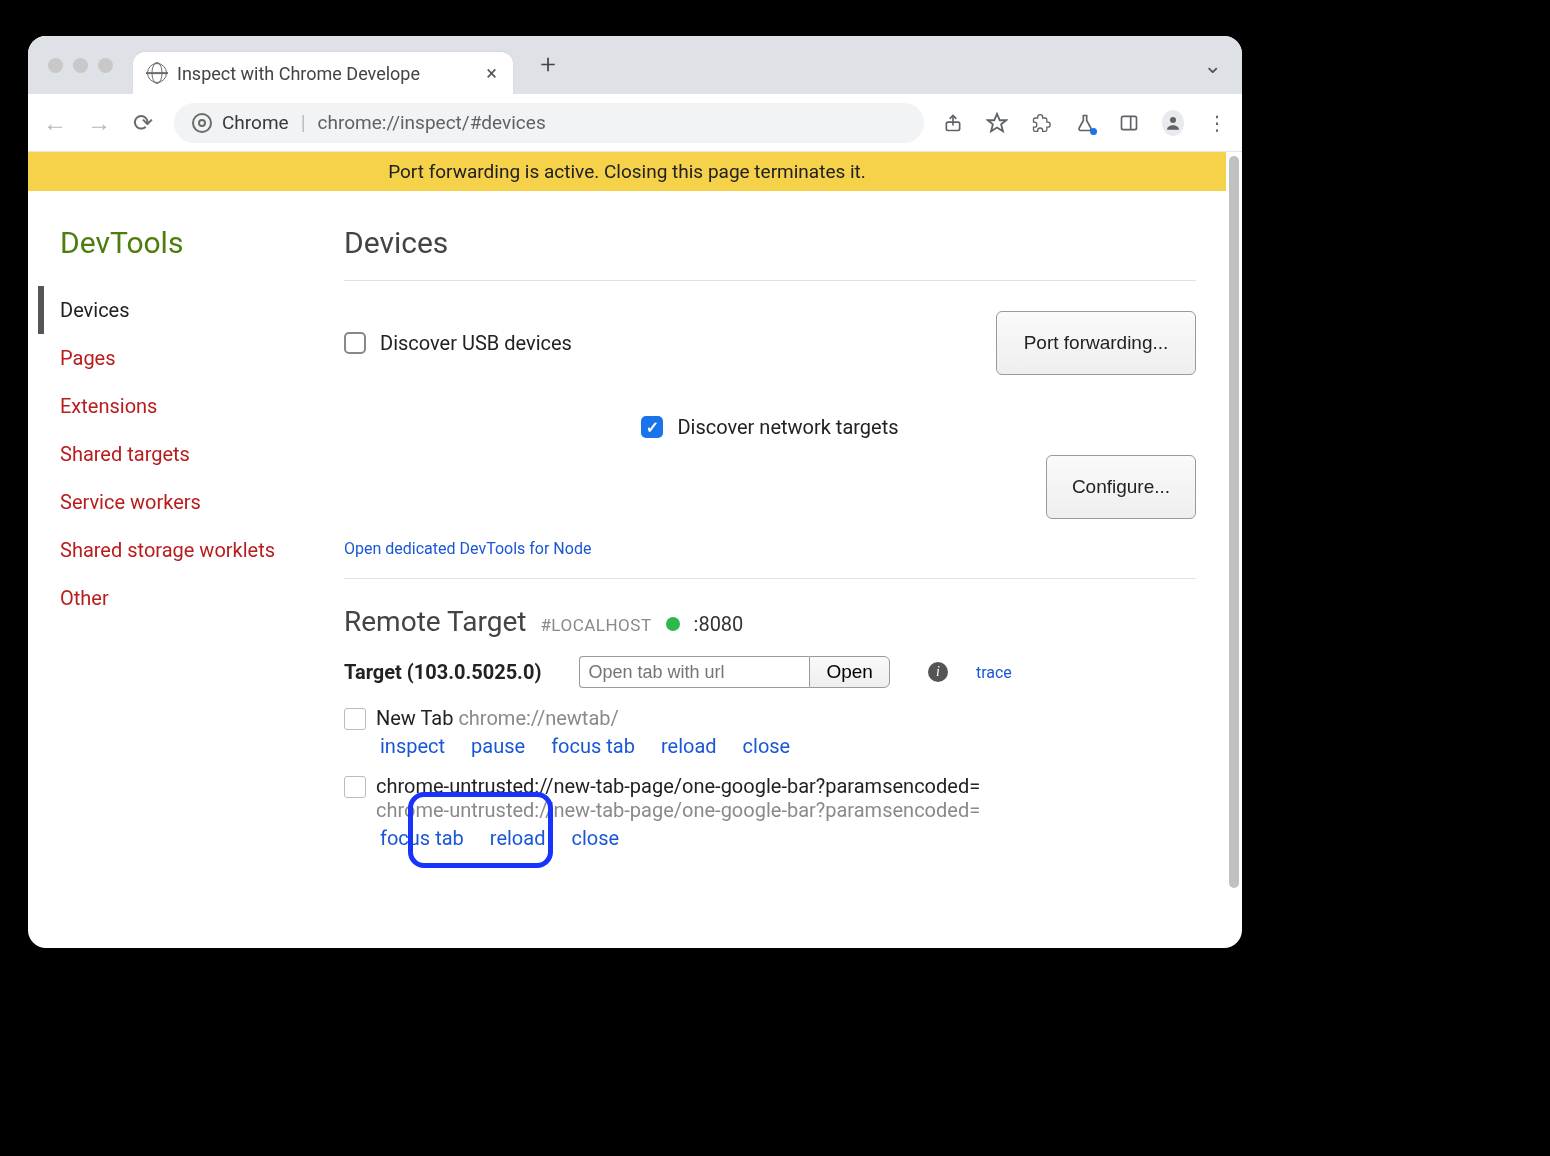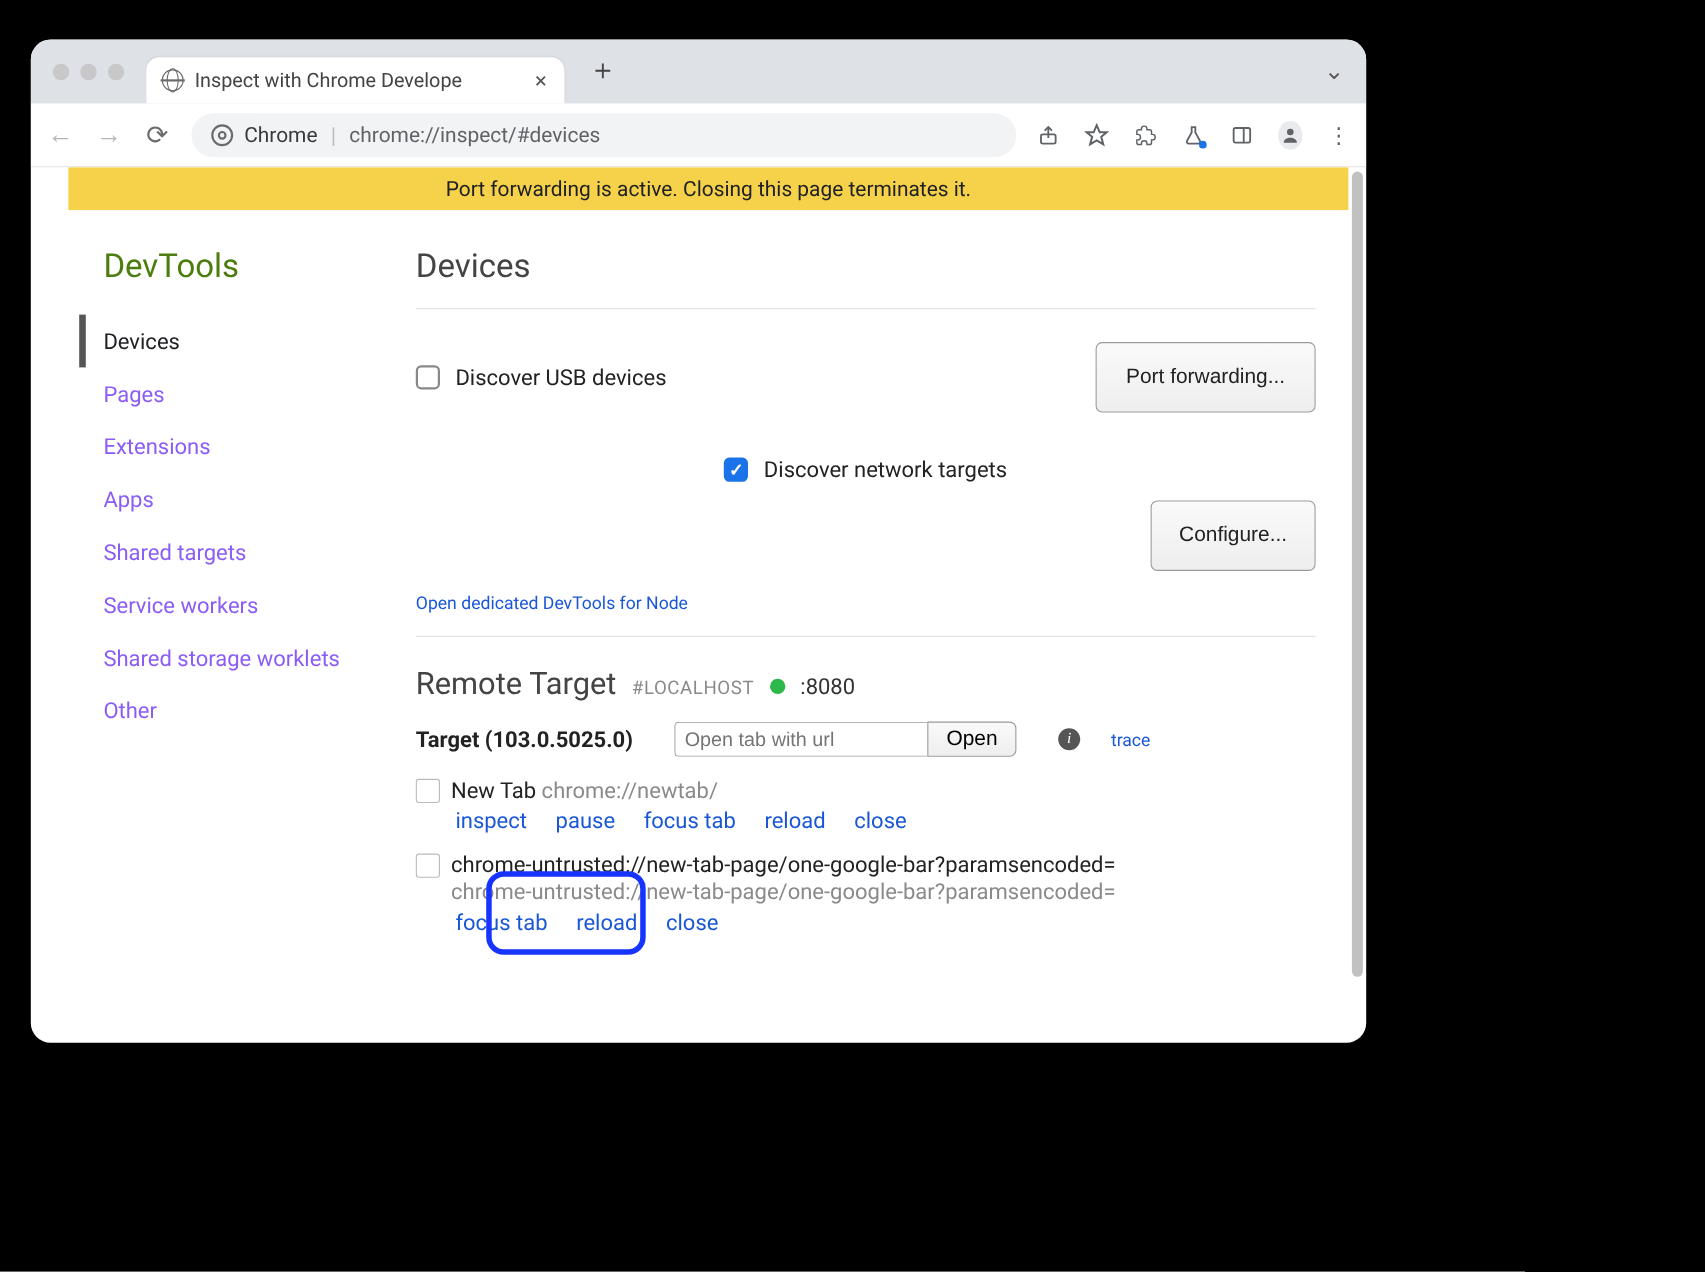--- a/index.html
+++ b/index.html
@@ -117,21 +117,21 @@
   }
   .omnibox .sep { color:#bbb; font-size:20px; }
   .omnibox .url { color:#5f6368; }
   .toolicons { display:flex; align-items:center; gap:22px; color:#5f6368; font-size:20px; }
   .toolicons .ico { width:22px; height:22px; display:flex; align-items:center; justify-content:center; cursor:pointer; position:relative; }
   .avatar { width:26px; height:26px; border-radius:50%; background:#e8eaed; display:flex; align-items:center; justify-content:center; }
   .avatar svg { width:18px; height:18px; fill:#5f6368; }
   .labsdot { position:absolute; right:-1px; bottom:-1px; width:7px; height:7px; border-radius:50%; background:#1a73e8; }
   
   .content-wrap { flex:1; display:flex; overflow:hidden; }
-  .content { flex:1; overflow:auto; position:relative;margin-left:34px; }
+  .content { flex:1; overflow:auto; position:relative; }
   .fakescroll {
     width:16px; background:transparent; position:relative;
   }
   .fakescroll .thumb {
     position:absolute; right:3px; top:4px; width:10px; height:92%;
     background:#c1c1c1; border-radius:6px;
   }
   .banner {
     background: #f9ce34;
     background: #f7d154;
@@ -154,21 +154,21 @@
   }
   .side-title {
     font-size: 30px;
     color:#4d7c0f;
     font-weight:400;
     margin: 10px 0 26px 6px;
   }
   .side-item {
     display:block;
     font-size:20px;
-    color:#8b5cf6;
+    color:#b91c1c;
     padding: 12px 6px;
     cursor:pointer;
   }
   .side-item.active {
     color:#202124;
     border-left: 6px solid #555;
     margin-left:-16px;
     padding-left:16px;
   }
   .main { flex:1; min-width:0; }
@@ -327,21 +327,20 @@
       <div class="content">
         <div class="banner">Port forwarding is active. Closing this page terminates it.</div>
 
         <div class="page">
           <div class="sidebar">
             <div class="side-title">DevTools</div>
             <div id="side-items">
                 <div class="side-item active">Devices</div>
                 <div class="side-item">Pages</div>
                 <div class="side-item">Extensions</div>
-                <div class="side-item">Apps</div>
                 <div class="side-item">Shared targets</div>
                 <div class="side-item">Service workers</div>
                 <div class="side-item">Shared storage worklets</div>
                 <div class="side-item">Other</div>
               </div>
           </div>
 
           <div class="main">
             <div class="h1">Devices</div>
             <hr class="thin">

